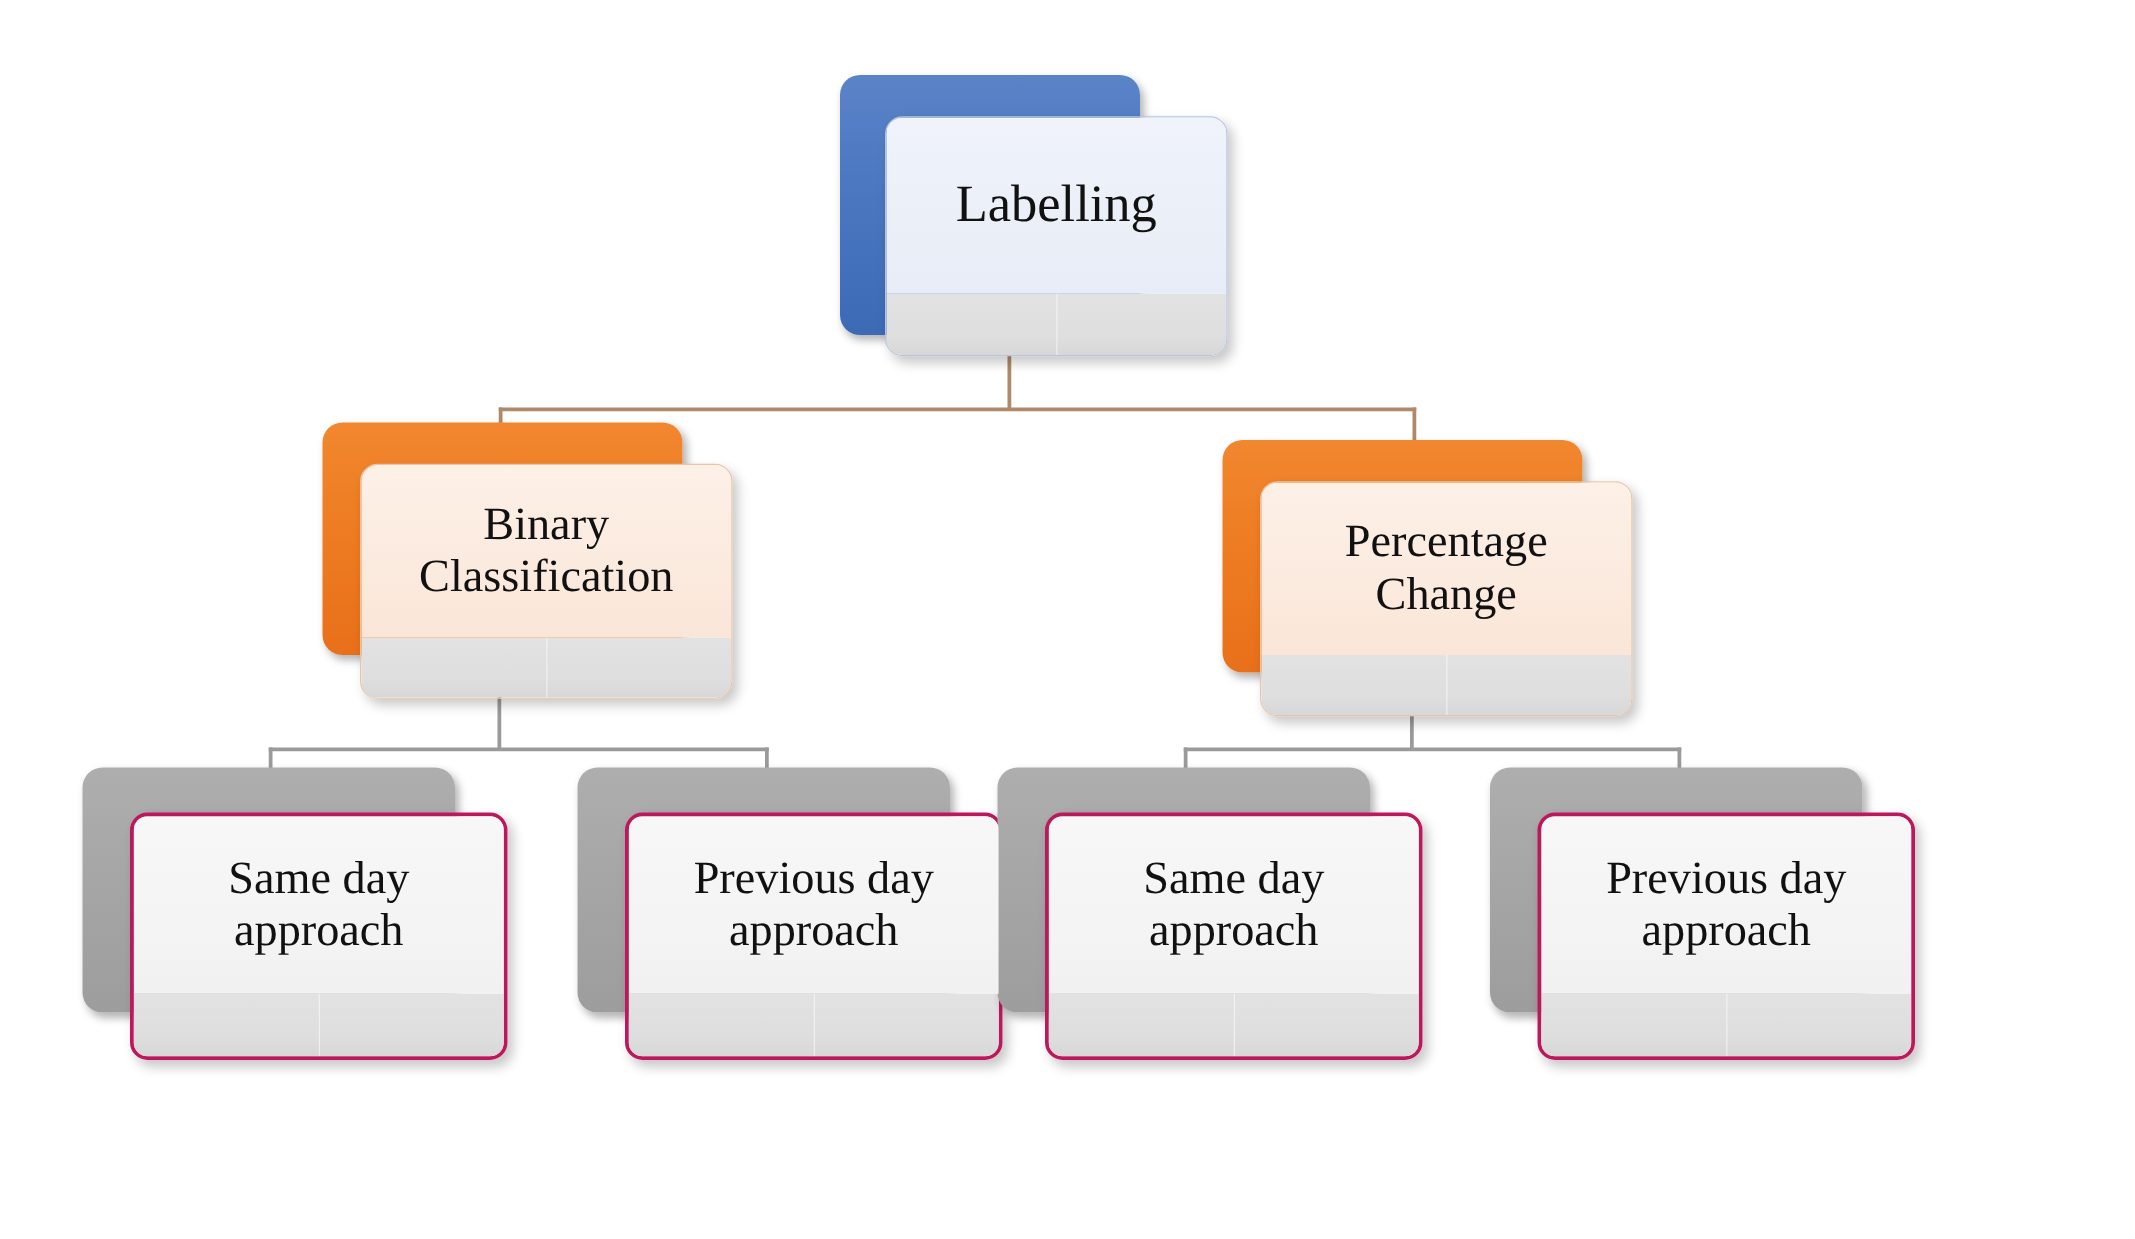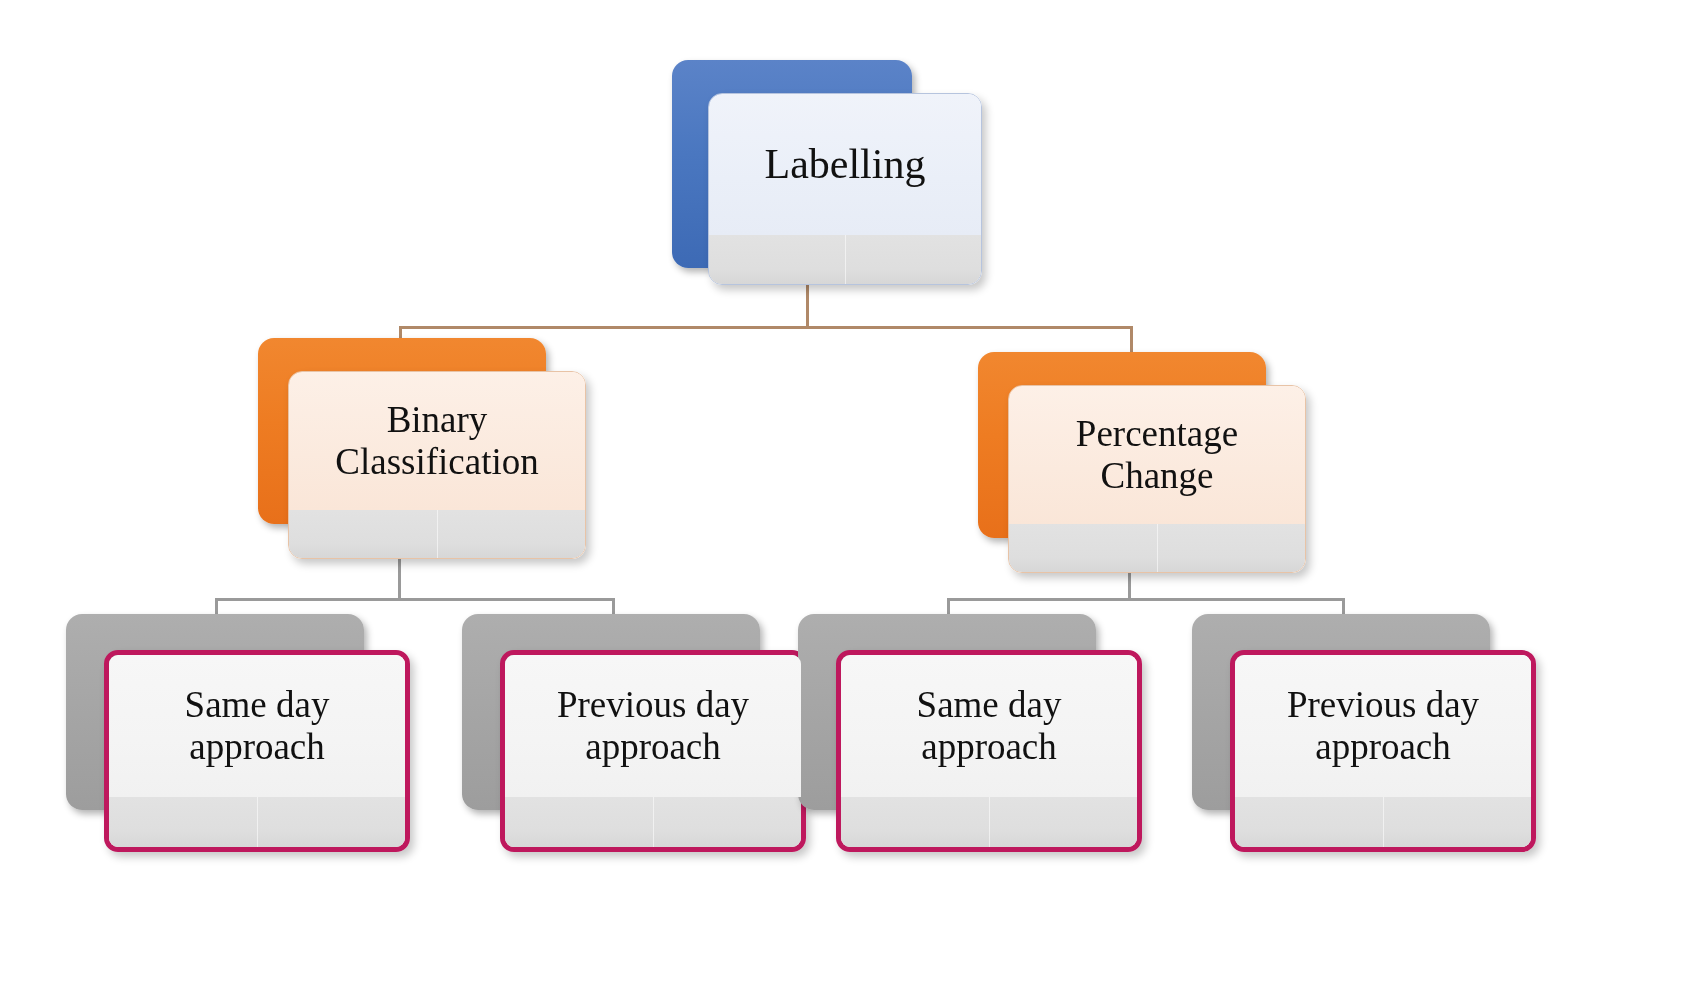--- a/index.html
+++ b/index.html
@@ -97,21 +97,21 @@
   }
   .orange-front .front-top {
     background: linear-gradient(to bottom, #fdf0e7 0%, #fbeade 60%, #fae6d8 100%);
   }
 
   
   .gray-back {
     background: linear-gradient(to bottom, #aeaeae 0%, #a6a6a6 45%, #9d9d9d 100%);
   }
   .gray-front {
-    border: 5px solid #be185d;
+    border: 3px solid #be185d;
   }
   .gray-front .front-top {
     background: linear-gradient(to bottom, #f7f7f7 0%, #f4f4f4 60%, #f1f1f1 100%);
   }
 
   .label {
     display: block;
     white-space: pre-line;
     padding: 0 8px;
   }

